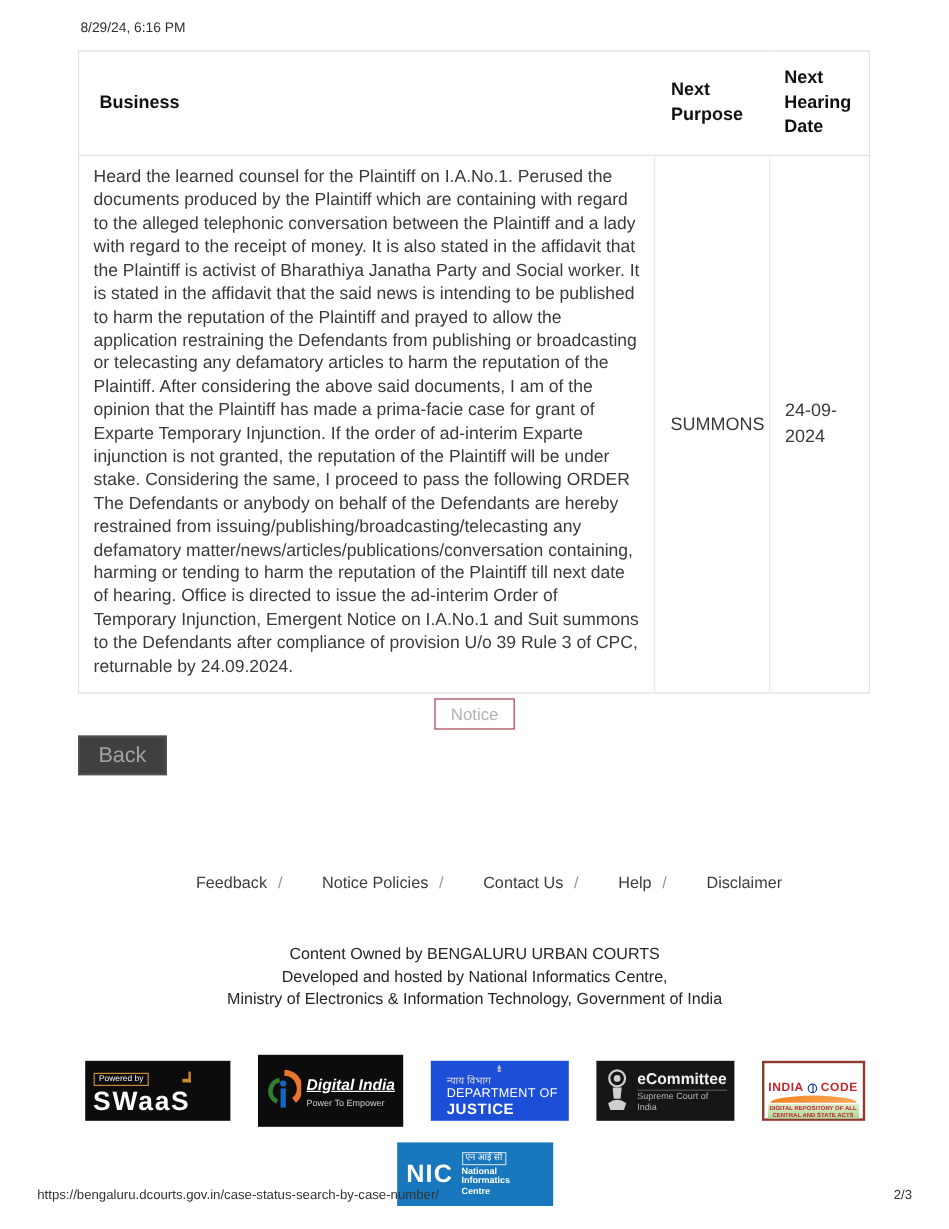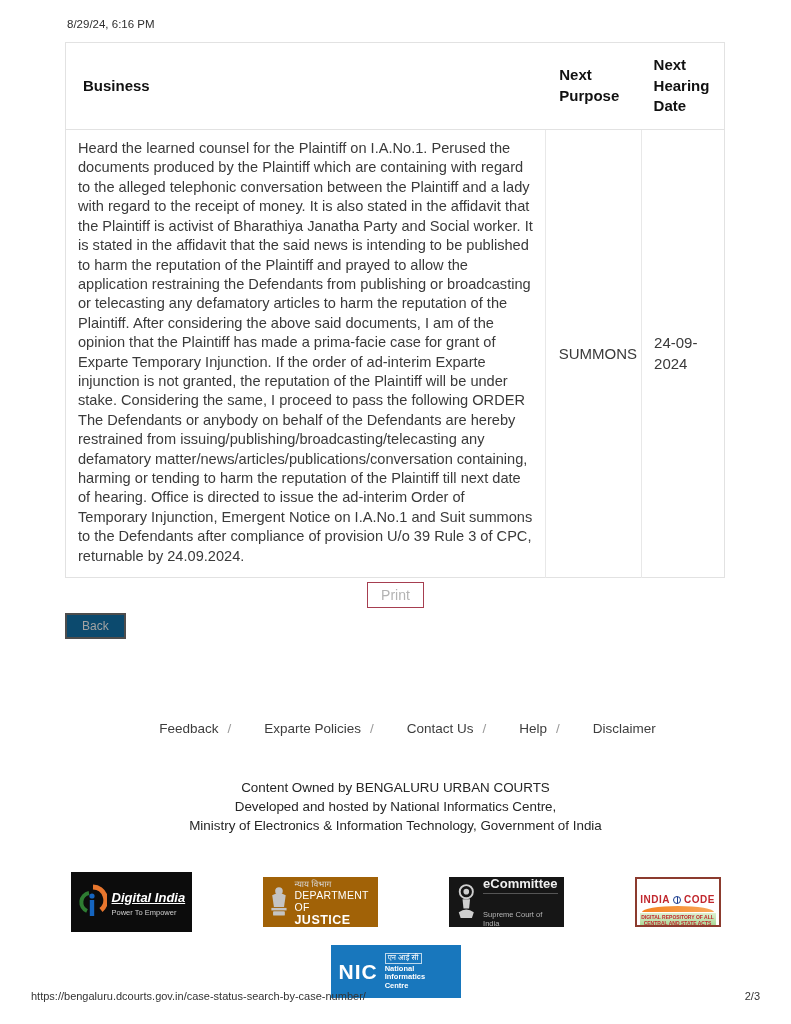--- a/index.html
+++ b/index.html
@@ -44,22 +44,22 @@
   td.cell-date    { font-size:15px; color:#3a3a3a; line-height:1.35; padding:8px 10px 8px 12px; }
 
   
   .print-btn-row { text-align:center; margin-top:4px; }
   .print-btn {
     display:inline-block; background:#fff; border:1px solid #a63e50;
     color:#b3b3b3; font-size:14px; padding:4px 13px; cursor:pointer;
     font-family:"Liberation Sans", sans-serif;
   }
   .back-btn {
-    display:inline-block; background:#0c4a6e; border:2px solid #4d4d4d;
-    color:#a3a3a3; font-size:12px; padding:4px 15px; cursor:pointer;
+    display:inline-block; background:#404040; border:2px solid #4d4d4d;
+    color:#a3a3a3; font-size:18px; padding:4px 15px; cursor:pointer;
     margin:5px 0 0 65px; font-family:"Liberation Sans", sans-serif;
   }
 
   
   .footer-links { margin-top:82px; text-align:center; font-size:13.5px; color:#3d3d3d; }
   .footer-links a { color:#3d3d3d; text-decoration:none; cursor:pointer;margin-left:24px; }
   .footer-links .sep { color:#9a9a9a; margin:0 9px; }
 
   .footer-text { margin-top:42px; text-align:center; font-size:13.4px; color:#262626; line-height:19px; }
   .last-updated { margin-top:11px; text-align:center; font-size:13.4px; color:#262626; }
@@ -78,31 +78,31 @@
   .logo-swaas .name { display:block; color:#fff; font-weight:bold; font-size:22px; letter-spacing:1.5px; line-height:22px; margin-top:1px; }
   .logo-swaas .chair { position:absolute; right:33px; top:9px; width:7px; height:9px; border-right:2.5px solid #d08a2e; border-bottom:3px solid #d08a2e; }
 
   
   .logo-di { width:121px; height:60px; background:#0c0c0c; display:flex; align-items:center; padding:4px 6px; }
   .logo-di .di-text { margin-left:5px; }
   .logo-di .di-name { color:#fff; font-size:13px; font-weight:bold; font-style:italic; text-decoration:underline; white-space:nowrap; }
   .logo-di .di-tag { color:#cfcfcf; font-size:7.5px; margin-top:2px; }
 
   
-  .logo-doj { width:115px; height:50px; background:#a16207; display:flex; align-items:center; padding:3px 5px; }
+  .logo-doj { width:115px; height:50px; background:#1d4ed8; display:flex; align-items:center; padding:3px 5px;flex-direction:column; }
   .logo-doj .doj-text { margin-left:5px; }
   .logo-doj .doj-hi { color:#d8d8d8; font-size:8.5px; }
   .logo-doj .doj-l1 { color:#fff; font-size:10.5px; font-weight:normal; letter-spacing:.3px; }
   .logo-doj .doj-l2 { color:#fff; font-size:12.5px; font-weight:bold; letter-spacing:.5px; }
 
   
   .logo-ec { width:115px; height:50px; background:#161616; display:flex; align-items:center; padding:3px 6px; }
   .logo-ec .ec-text { margin-left:6px; border-left:0; }
   .logo-ec .ec-name { color:#f0f0f0; font-size:13px; font-weight:bold; }
-  .logo-ec .ec-sub { color:#b5b5b5; font-size:7.5px; border-top:1px solid #555; padding-top:16px; margin-top:2px; }
+  .logo-ec .ec-sub { color:#b5b5b5; font-size:7.5px; border-top:1px solid #555; padding-top:0; margin-top:2px; }
 
   
   .logo-ic { width:86px; height:50px; background:#fff; border:2px solid #8c3b2e; padding:3px 3px 2px; text-align:center; }
   .logo-ic .ic-row { display:flex; align-items:center; justify-content:center; gap:3px;margin-top:12px; }
   .logo-ic .ic-word { color:#c1272d; font-weight:bold; font-size:10px; letter-spacing:.5px; }
   .logo-ic .ic-wheel { width:8px; height:8px; border-radius:50%; border:1.5px solid #1a3c8f; position:relative; }
   .logo-ic .ic-wheel::after { content:""; position:absolute; left:46%; top:0; bottom:0; width:1px; background:#1a3c8f; }
   .logo-ic .ic-arc { height:6px; margin:1px 2px 1px; border-radius:50% / 100% 100% 0 0; background:linear-gradient(to right,#f5821f,#f8a85a); }
   .logo-ic .ic-sub { font-size:5px; font-weight:bold; color:#c1272d; line-height:6px; background:linear-gradient(to bottom,#dff0d0,#9fd28a); padding:1px 0 2px; }
 
@@ -135,41 +135,46 @@
       <tr>
         <td class="cell-business">Heard the learned counsel for the Plaintiff on I.A.No.1. Perused the documents produced by the Plaintiff which are containing with regard to the alleged telephonic conversation between the Plaintiff and a lady with regard to the receipt of money. It is also stated in the affidavit that the Plaintiff is activist of Bharathiya Janatha Party and Social worker. It is stated in the affidavit that the said news is intending to be published to harm the reputation of the Plaintiff and prayed to allow the application restraining the Defendants from publishing or broadcasting or telecasting any defamatory articles to harm the reputation of the Plaintiff. After considering the above said documents, I am of the opinion that the Plaintiff has made a prima-facie case for grant of Exparte Temporary Injunction. If the order of ad-interim Exparte injunction is not granted, the reputation of the Plaintiff will be under stake. Considering the same, I proceed to pass the following ORDER The Defendants or anybody on behalf of the Defendants are hereby restrained from issuing/publishing/broadcasting/telecasting any defamatory matter/news/articles/publications/conversation containing, harming or tending to harm the reputation of the Plaintiff till next date of hearing. Office is directed to issue the ad-interim Order of Temporary Injunction, Emergent Notice on I.A.No.1 and Suit summons to the Defendants after compliance of provision U/o 39 Rule 3 of CPC, returnable by 24.09.2024.</td>
         <td class="cell-purpose">SUMMONS</td>
         <td class="cell-date">24-09-2024</td>
       </tr>
     </tbody>
   </table>
 
   
   <div class="print-btn-row">
-    <button class="print-btn">Print</button>
+    <button class="print-btn">Notice</button>
   </div>
 
   
   <button class="back-btn">Back</button>
 
   
   <div class="footer-links">
-    <a>Feedback</a><span class="sep">/</span><a>Exparte Policies</a><span class="sep">/</span><a>Contact Us</a><span class="sep">/</span><a>Help</a><span class="sep">/</span><a>Disclaimer</a>
+    <a>Feedback</a><span class="sep">/</span><a>Notice Policies</a><span class="sep">/</span><a>Contact Us</a><span class="sep">/</span><a>Help</a><span class="sep">/</span><a>Disclaimer</a>
   </div>
 
   
   <div class="footer-text">
     <div>Content Owned by BENGALURU URBAN COURTS</div>
     <div>Developed and hosted by National Informatics Centre,</div>
     <div>Ministry of Electronics &amp; Information Technology, Government of India</div>
   </div>
 
   
   <div class="logo-row">
 
+    <div class="logo logo-swaas">
+      <span class="powered">Powered by</span>
+      <span class="chair"></span>
+      <span class="name">SWaaS</span>
+    </div>
 
     <div class="logo logo-di">
       <svg width="30" height="36" viewBox="0 0 30 36">
         <path d="M16 3 a 13 13 0 0 1 8 23" stroke="#e8762d" stroke-width="5" fill="none"></path>
         <path d="M12 9 a 9.5 9.5 0 0 0 -2 18" stroke="#2e7d32" stroke-width="4" fill="none"></path>
         <circle cx="15" cy="12" r="2.6" fill="#1565c0"></circle>
         <rect x="12.8" y="16" width="4.4" height="16" fill="#1565c0"></rect>
       </svg>
       <span class="di-text">
         <span class="di-name">Digital India</span>

